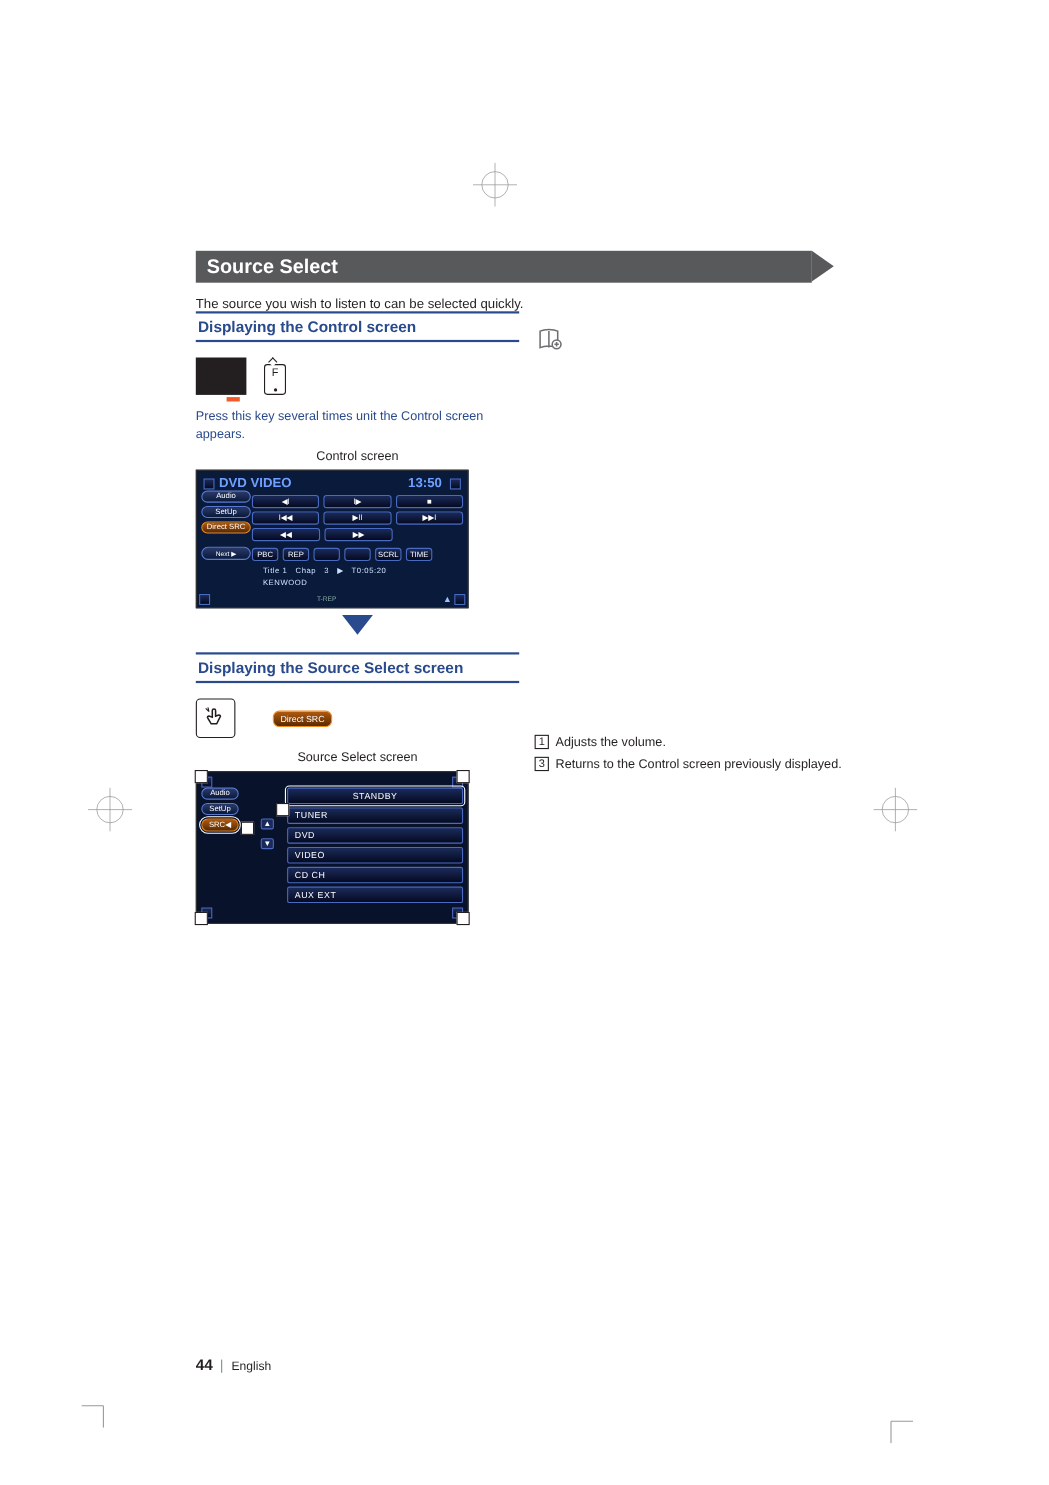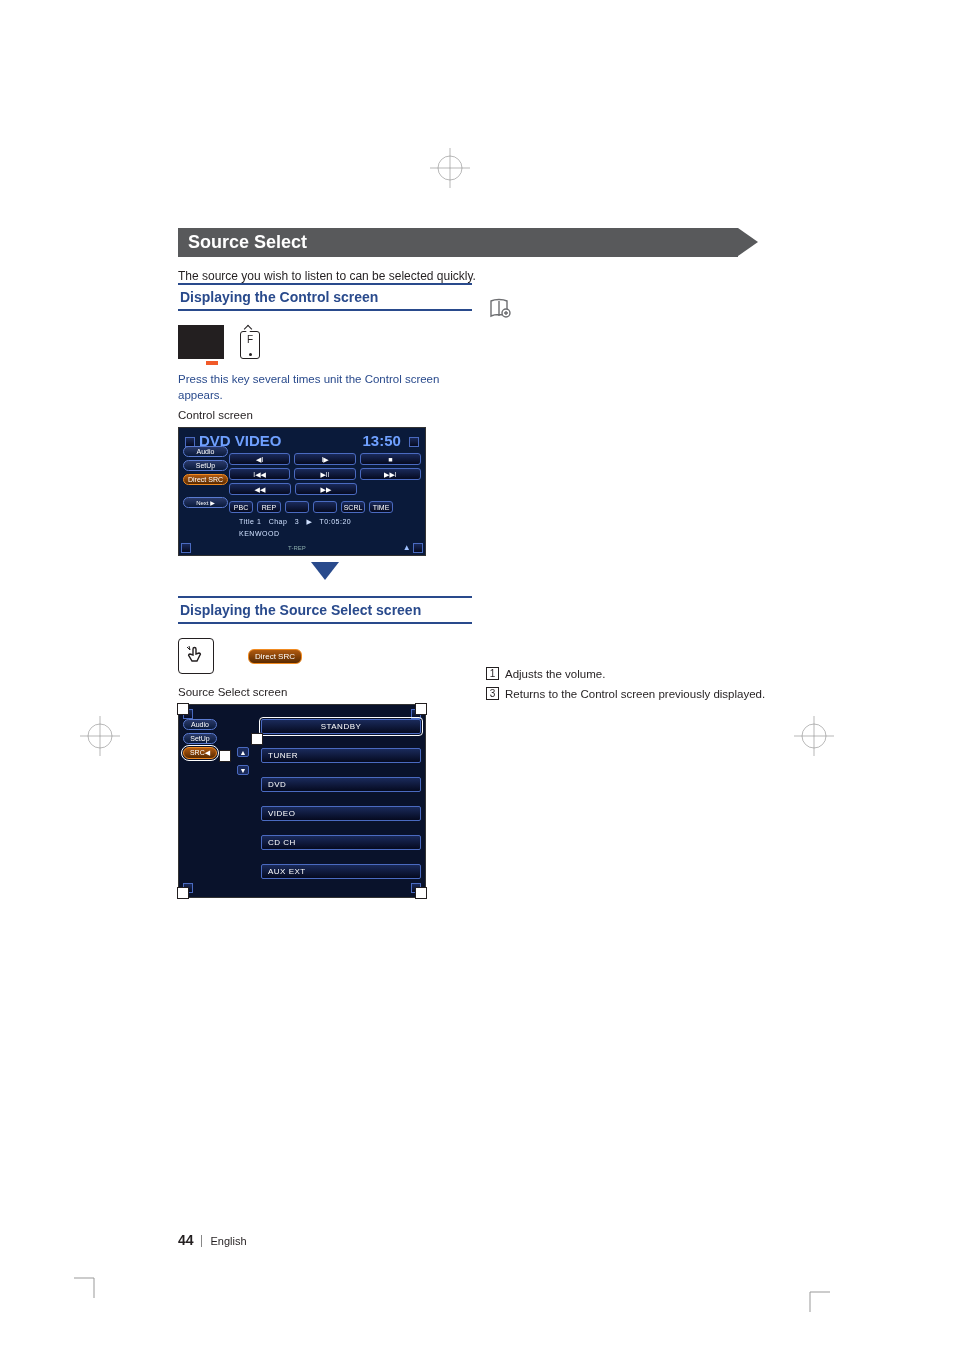--- a/index.html
+++ b/index.html
@@ -97,34 +97,34 @@
     position: absolute;
     top:-6px; left:4px;
     width: 5px; height:5px;
     border: 1.5px solid #231f20;
     border-bottom: none;
     border-right: none;
     transform: rotate(45deg);
     background:#fff;
   }
   .blue-text { color: #294a8c; font-size: 11.5px; line-height: 1.4; }
-  .label-text { font-size: 11.5px; margin: 6px 0; }
+  .label-text { font-size: 11.5px; margin: 6px 0; text-align: center; }
 
   
   .screenshot {
     width: 248px;
     background: #0a1a3a;
     border: 1px solid #333;
     font-size: 8px;
     color: #fff;
     padding: 2px;
     position: relative;
   }
   .ss-title {
-    color: #6fa0ff; font-weight: bold; font-size: 15px; padding: 2px 4px;
+    color: #6fa0ff; font-weight: bold; font-size: 12px; padding: 2px 4px;
     display: flex; justify-content: space-between;
   }
   .ss-left-btns {
     position: absolute; left: 4px; top: 18px;
     display: flex; flex-direction: column; gap: 3px;
   }
   .pill {
     background: linear-gradient(#2a3a6a,#0a1a3a);
     border: 1px solid #5a7ad0;
     border-radius: 6px;
@@ -176,21 +176,21 @@
     margin-left: 18px;
   }
 
   
   .ss2 {
     width: 248px; background:#09122b; border:1px solid #333; position:relative; padding:4px; font-size:8px; color:#fff;
   }
   .ss2-left { position:absolute; left:4px; top:14px; display:flex; flex-direction:column; gap:3px;}
   .ss2-scroll { position:absolute; left:58px; top:42px; display:flex; flex-direction:column; gap:8px;}
   .scroll-up { border-bottom:6px solid #9fb0e0; background:#1a2a5a; padding:0; width:12px; height:10px; display:flex; align-items:center; justify-content:center; border:1px solid #4a6ac0; border-radius:2px;}
-  .ss2-list { margin-left: 78px; display:flex; flex-direction:column; gap:14px; padding-top:0;}
+  .ss2-list { margin-left: 78px; display:flex; flex-direction:column; gap:3px; padding-top:0;}
   .src-btn { background: linear-gradient(#1a2a5a,#050a20); border:1px solid #4a6ac0; border-radius:2px; padding:2px 6px; font-size:8px; letter-spacing:0.5px;}
   .callout {
     position:absolute;
     background:#fff;
     border:1px solid #231f20;
     font-size:9px;
     width:12px; height:12px;
     text-align:center;
     line-height:11px;
     font-weight:bold;

